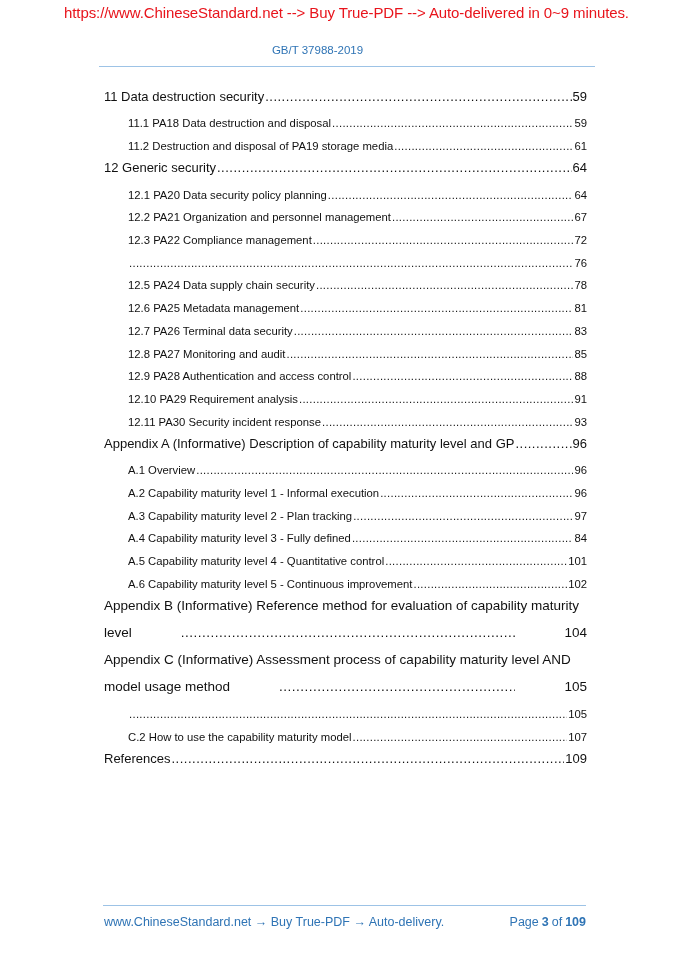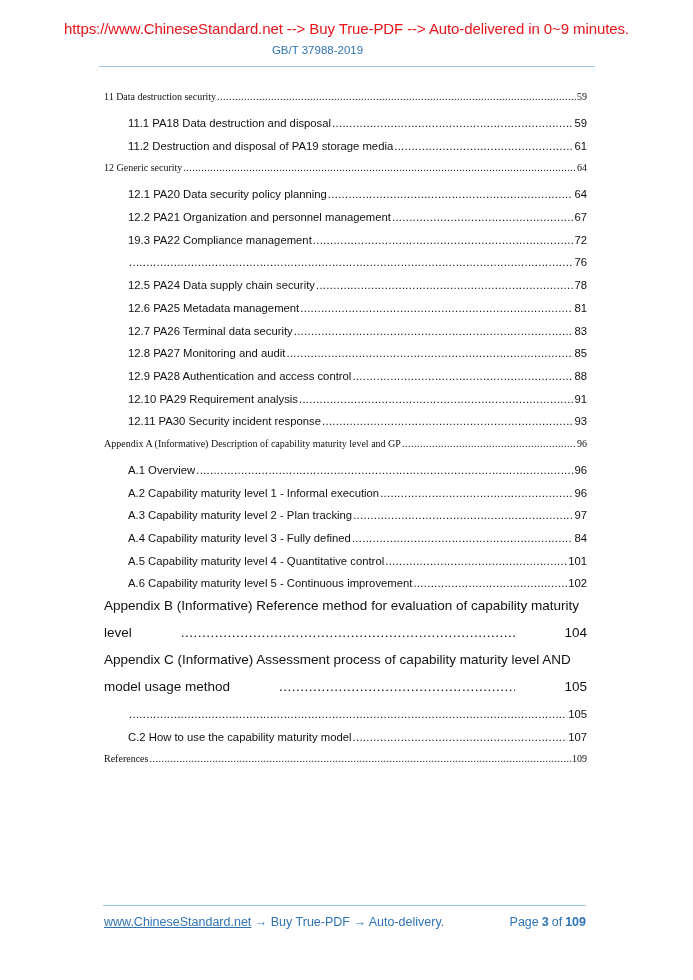--- a/index.html
+++ b/index.html
@@ -1,33 +1,33 @@
 <!DOCTYPE html>
 <html><head>
   <meta charset="utf-8">
   <style>
     html, body { margin: 0; padding: 0; background: #ffffff; }
     body { width: 693px; height: 980px; position: relative; overflow: hidden; font-family: "Liberation Sans", sans-serif; color: #111; }
-    .banner { position: absolute; top: 20px; left: 0; width: 693px; text-align: center; color: #e8141c; font-size: 15px; letter-spacing: -0.1px; }
+    .banner { position: absolute; top: 4px; left: 0; width: 693px; text-align: center; color: #e8141c; font-size: 15px; letter-spacing: -0.1px; }
     .std-code { position: absolute; top: 44px; left: 0; width: 635px; text-align: center; color: #2f74b5; font-size: 11.5px; }
     .hr-top { position: absolute; top: 66px; left: 99px; width: 496px; height: 1px; background: #9dc3e6; }
     .toc { position: absolute; top: 86px; left: 104px; width: 483px; }
     .entry { display: flex; align-items: baseline; white-space: nowrap; }
     .entry .title { flex: 0 0 auto; }
     .entry .leader { flex: 1 1 auto; overflow: hidden; margin: 0 1px; }
     .entry .leader::after { content: "......................................................................................................................................................................................................................"; letter-spacing: 0.5px; }
     .entry .page { flex: 0 0 auto; }
-    .lvl1 { font-size: 10px; height: 26px; line-height: 22px; font-family: Liberation Serif, serif; }
-    .lvl2 { font-size: 11.3px; height: 22.7px; line-height: 22px; padding-left: 24px; }
+    .lvl1 { font-size: 13px; height: 26px; line-height: 22px; }
+    .lvl2 { font-size: 11.3px; height: 22.7px; line-height: 22px; padding-left: 24px; align-items: center; }
     .lvl2 .leader::after { letter-spacing: 0.3px; }
     .wrap-first { font-size: 13.5px; height: 27px; line-height: 22px; white-space: nowrap; }
     .wrap-cont { font-size: 13.5px; height: 27px; line-height: 22px; gap: 48px; }
     .hr-bot { position: absolute; top: 905px; left: 103px; width: 483px; height: 1px; background: #9dc3e6; }
     .footer { position: absolute; top: 915px; left: 104px; width: 482px; font-size: 12.5px; color: #2f74b5; display: flex; justify-content: space-between; }
-    .footer .link { text-decoration: underline; }
+    .footer .link { }
     .footer b { font-weight: bold; }
     .footer .pg span { margin: 0 3px; }
   </style>
 </head>
 <body>
 
 <div class="banner">https://www.ChineseStandard.net --&gt; Buy True-PDF --&gt; Auto-delivered in 0~9 minutes.</div>
 <div class="std-code">GB/T 37988-2019</div>
 <div class="hr-top"></div>
 
@@ -56,21 +56,21 @@
       <span class="title">12.1 PA20 Data security policy planning</span>
       <span class="leader"></span>
       <span class="page">64</span>
     </div>
   <div class="entry lvl2">
       <span class="title">12.2 PA21 Organization and personnel management</span>
       <span class="leader"></span>
       <span class="page">67</span>
     </div>
   <div class="entry lvl2">
-      <span class="title">19.3 PA22 Compliance management</span>
+      <span class="title">12.3 PA22 Compliance management</span>
       <span class="leader"></span>
       <span class="page">72</span>
     </div>
   <div class="entry lvl2">
       <span class="leader"></span>
       <span class="page">76</span>
     </div>
   <div class="entry lvl2">
       <span class="title">12.5 PA24 Data supply chain security</span>
       <span class="leader"></span>

